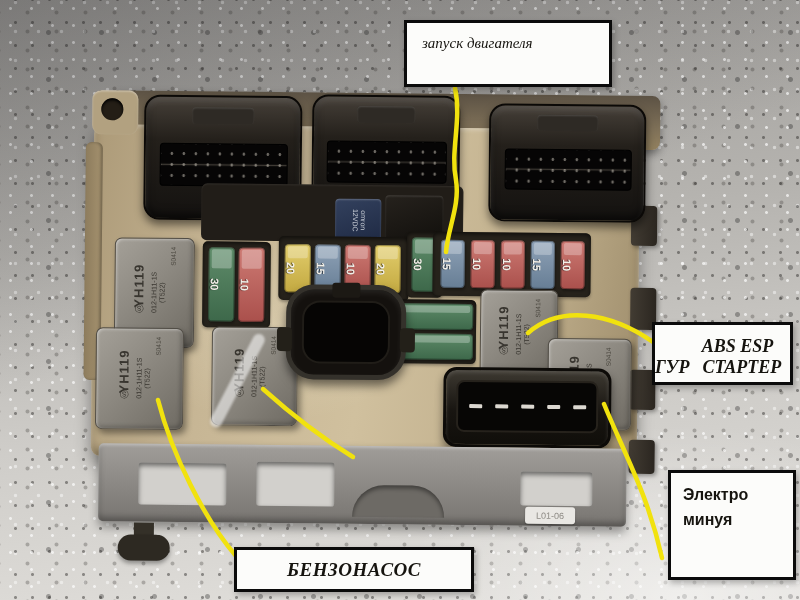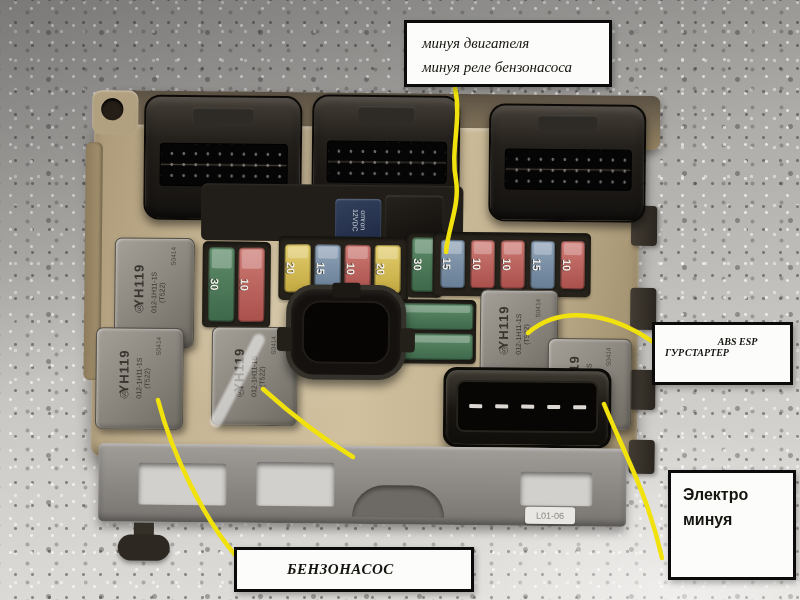--- a/index.html
+++ b/index.html
@@ -96,25 +96,25 @@
     box-shadow:inset 0 3px 4px rgba(0,0,0,.4);}
   #sticker{left:445px;top:420px;width:50px;height:17px;border-radius:3px;background:#e9e7e3;
     display:flex;align-items:center;justify-content:center;font-size:9px;color:#8d8a84;box-shadow:0 1px 2px rgba(0,0,0,.3);}
   #hook-stem{left:54px;top:440px;width:20px;height:20px;background:#343028;}
   #hook-base{left:38px;top:452px;width:52px;height:26px;border-radius:13px;background:#2d2922;box-shadow:0 3px 4px rgba(0,0,0,.35);}
   
   .anno{position:absolute;background:#fcfcfa;border:3px solid #0b0b0b;color:#16140f;z-index:50;
     box-shadow:2px 3px 6px rgba(0,0,0,.28);box-sizing:border-box;}
   .serif-i{font-family:"Liberation Serif",serif;font-style:italic;}
   #anno-engine{left:404px;top:20px;width:208px;height:67px;padding:8px 0 0 15px;font-size:15px;line-height:1.6;}
-  #anno-gur{left:652px;top:322px;width:141px;height:63px;font-size:10px;font-weight:bold;padding-top:11px;}
+  #anno-gur{left:652px;top:322px;width:141px;height:63px;font-size:18px;font-weight:bold;padding-top:11px;}
   #anno-gur .row1{text-align:center;padding-left:30px;}
-  #anno-gur .row2{display:flex;gap:1px;padding-left:10px;}
+  #anno-gur .row2{display:flex;gap:13px;}
   #anno-fan{left:343px;top:455px;width:183px;height:56px;display:flex;align-items:center;padding-left:17px;font-size:14px;font-weight:bold;}
-  #anno-fuel{left:234px;top:547px;width:240px;height:45px;display:flex;align-items:center;padding-left:50px;font-size:15px;font-weight:bold;letter-spacing:.5px;}
+  #anno-fuel{left:234px;top:547px;width:240px;height:45px;display:flex;align-items:center;padding-left:50px;font-size:19px;font-weight:bold;letter-spacing:.5px;}
   #anno-clutch{left:668px;top:470px;width:128px;height:110px;font-weight:bold;font-size:16px;line-height:1.58;padding:9px 0 0 12px;}
   #lines{position:absolute;left:0;top:0;z-index:40;pointer-events:none;}
 </style>
 </head>
 <body>
 
 <div id="scene">
   <div id="ground"></div>
   <div id="ground-shade"></div>
 
@@ -284,22 +284,21 @@
 
   <svg id="lines" width="800" height="600" viewBox="0 0 800 600">
     <path d="M455,88 C462,120 450,150 456,180 C460,205 448,228 446,252" stroke="#f1e20e" stroke-width="4.5" fill="none" stroke-linecap="round"></path>
     <path d="M653,342 C610,312 560,305 528,333" stroke="#f1e20e" stroke-width="4.5" fill="none" stroke-linecap="round"></path>
     <path d="M604,404 C625,455 648,495 662,558" stroke="#f1e20e" stroke-width="4.5" fill="none" stroke-linecap="round"></path>
     <path d="M353,457 C322,438 292,415 263,389" stroke="#f1e20e" stroke-width="4.5" fill="none" stroke-linecap="round"></path>
     <path d="M236,556 C205,520 172,455 158,400" stroke="#f1e20e" stroke-width="4.5" fill="none" stroke-linecap="round"></path>
   </svg>
 
   <div class="anno serif-i" id="anno-engine">
-    <div>минуя двигателя</div>
-    <div>минуя реле бензонасоса</div>
+    <div>запуск двигателя</div>
   </div>
   <div class="anno serif-i" id="anno-gur">
     <div class="row1">ABS ESP</div>
     <div class="row2">
       <span>ГУР</span>
       <span>СТАРТЕР</span>
     </div>
   </div>
   <div class="anno serif-i" id="anno-fuel">
     <span>БЕНЗОНАСОС</span>

